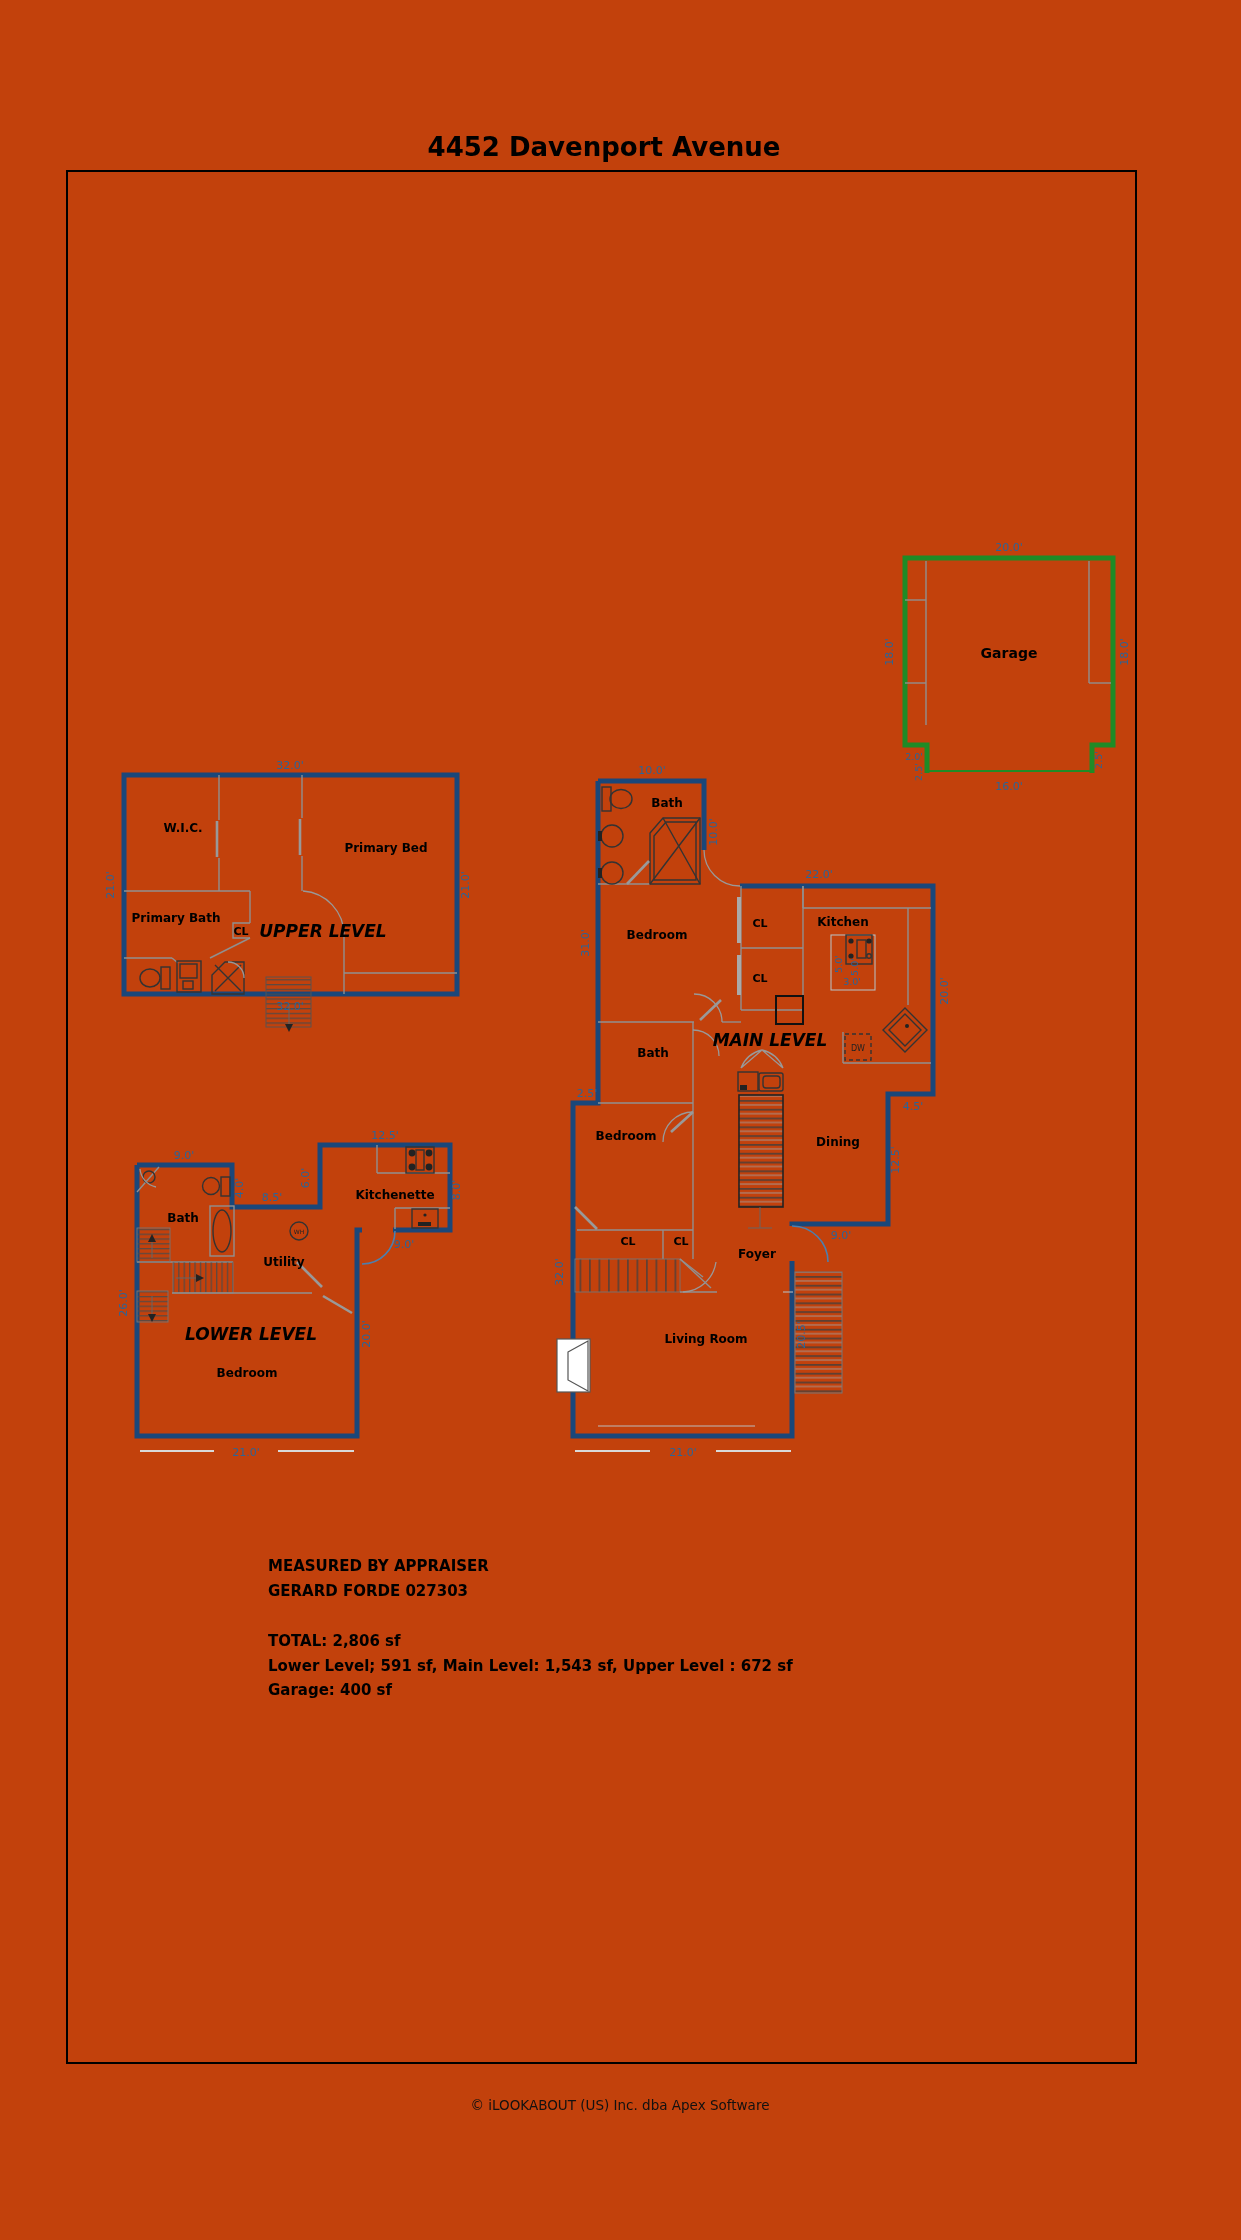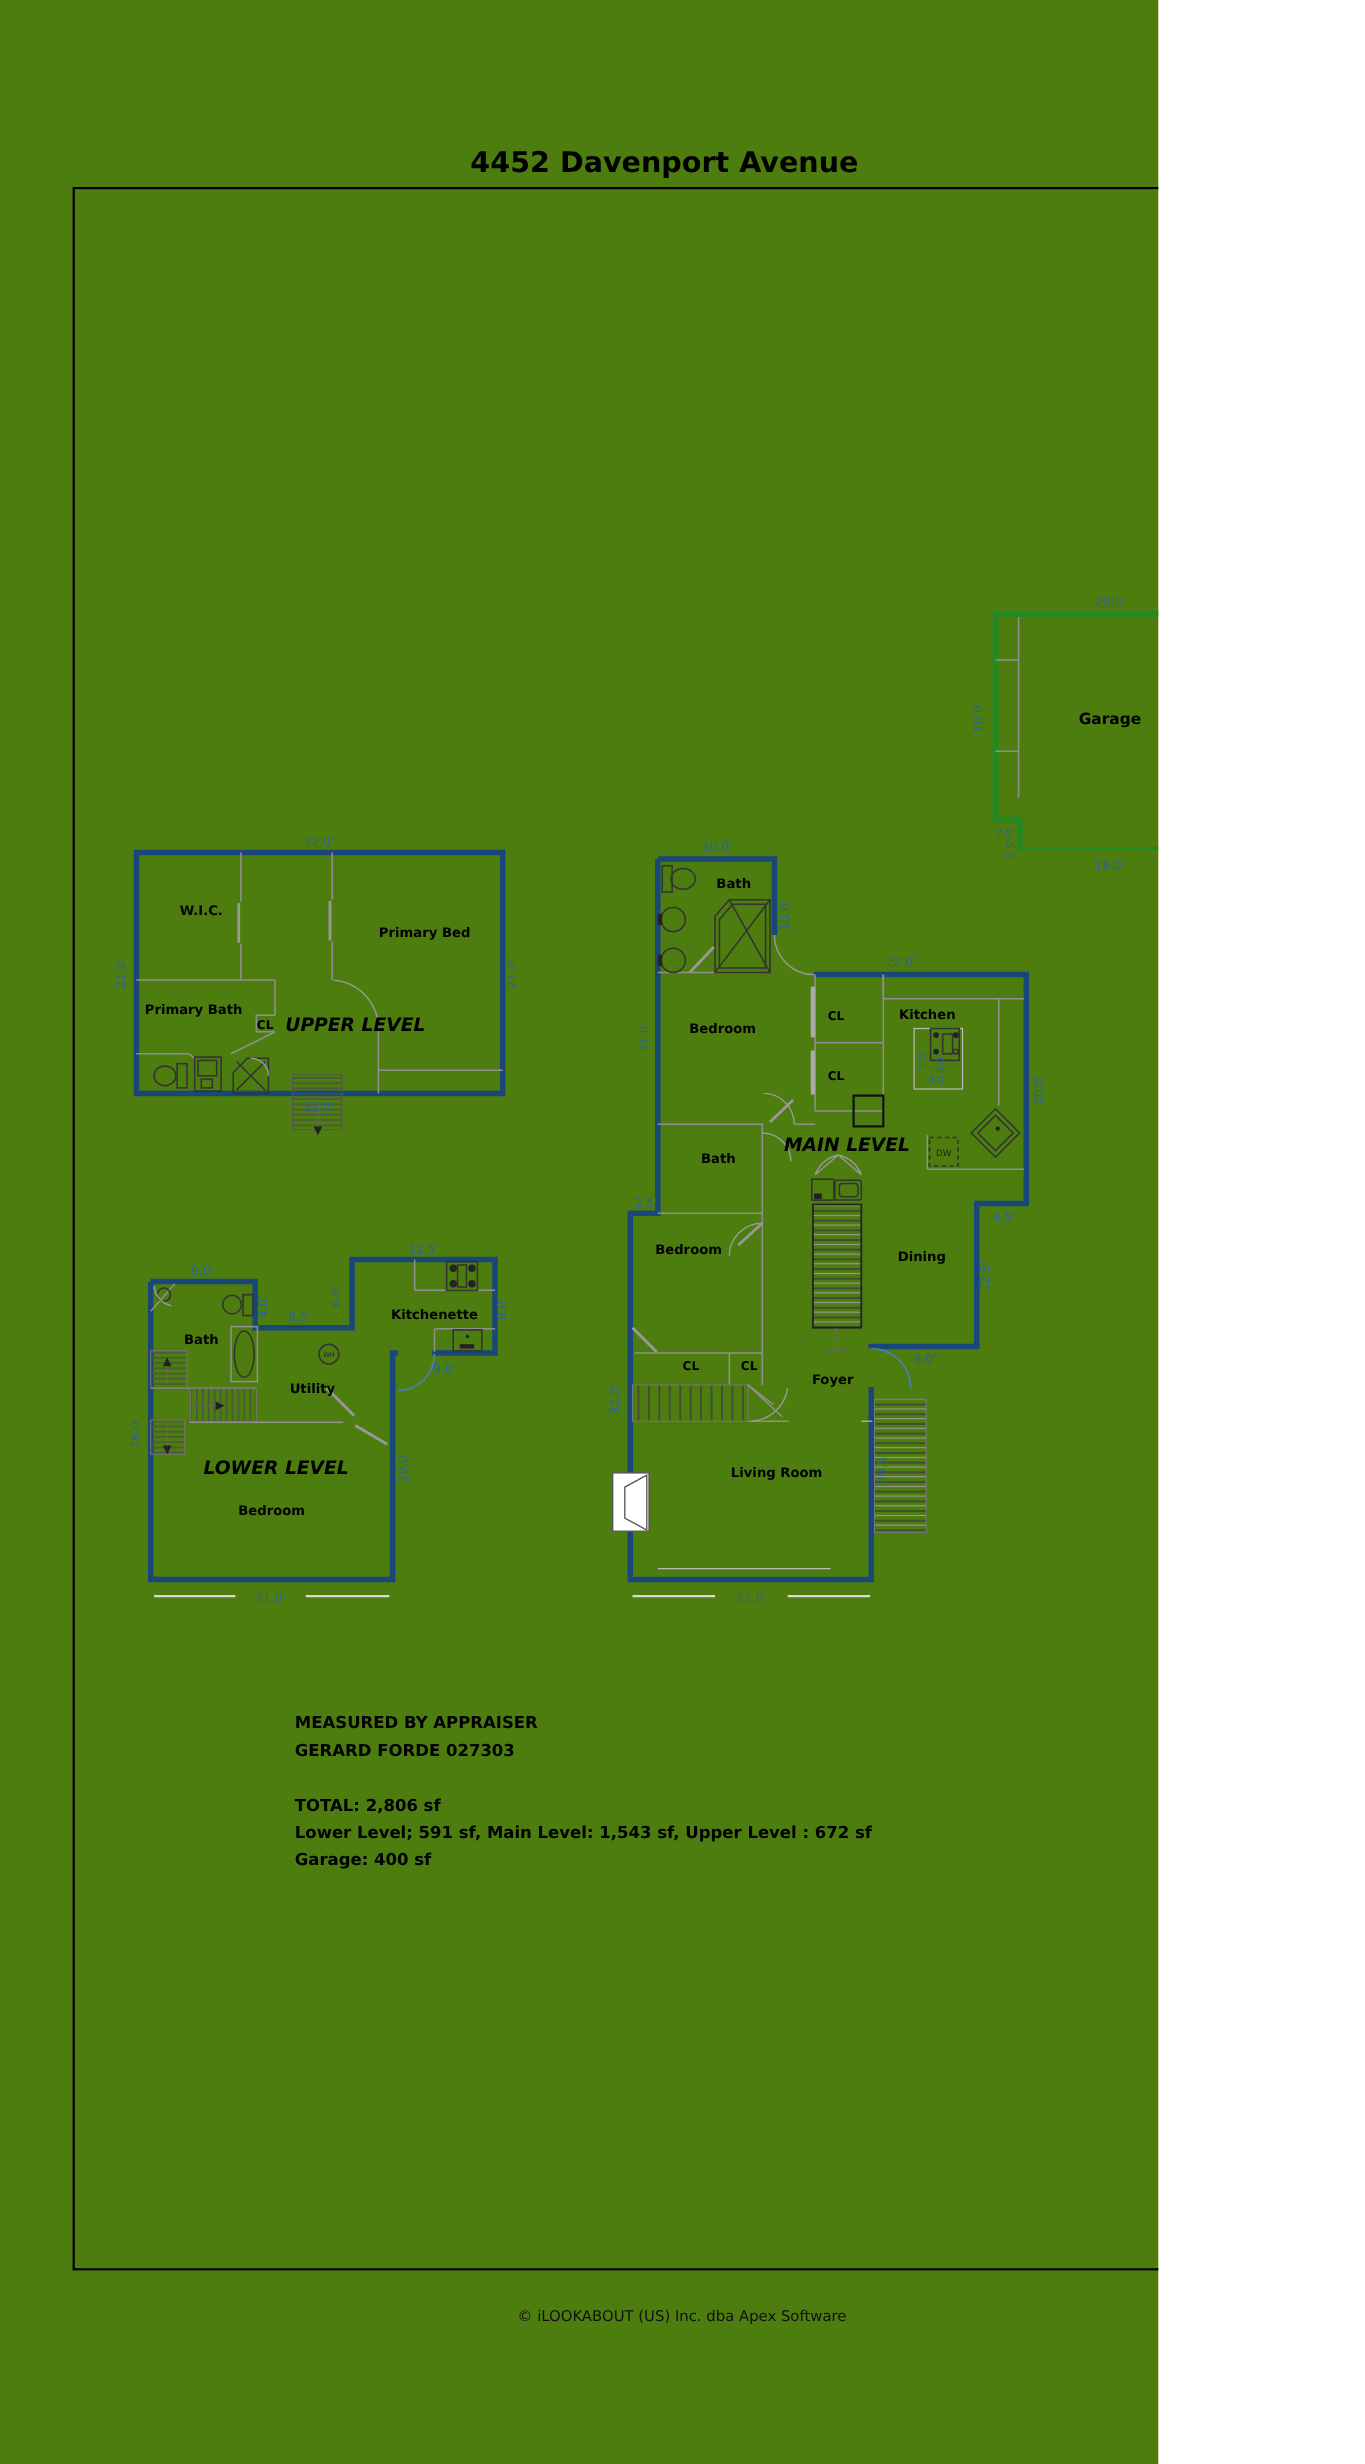--- a/index.html
+++ b/index.html
@@ -1,16 +1,16 @@
 <!DOCTYPE html>
 <html><head>
 <meta charset="utf-8">
 <style>
   html,body{margin:0;padding:0;background:#ffffff;}
-  .page{position:relative;width:1053px;height:2240px;background:#4d7c0f;overflow:hidden;}
+  .page{position:relative;width:1241px;height:2240px;background:#c2410c;overflow:hidden;}
   svg{display:block;font-family:"DejaVu Sans", sans-serif;}
   text{font-family:"DejaVu Sans", sans-serif;}
   .t-title{font-size:26px;font-weight:bold;fill:#000;}
   .t-footer{font-size:13.5px;fill:#111;}
   .t-sum{font-size:15px;font-weight:bold;fill:#000;}
   .room{font-size:12px;font-weight:bold;fill:#000;}
   .room-lg{font-size:14px;font-weight:bold;fill:#000;}
   .room-sm{font-size:11px;font-weight:bold;fill:#000;}
   .lvl{font-size:17px;font-weight:bold;font-style:italic;fill:#000;}
   .dim{font-size:11px;fill:#2d6496;}

